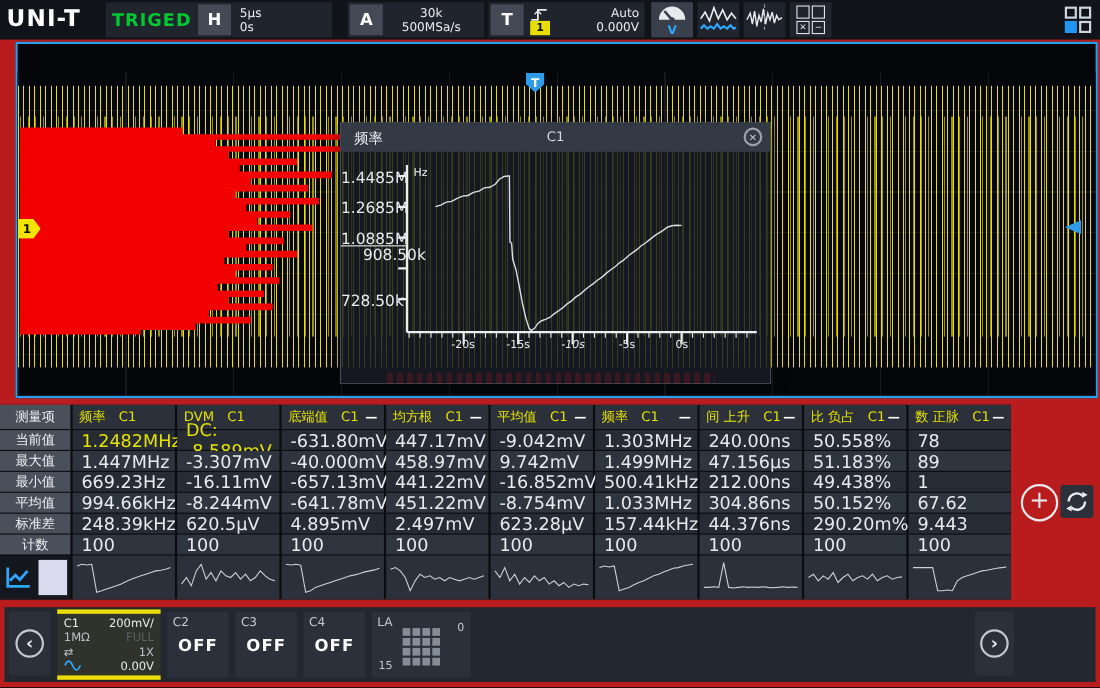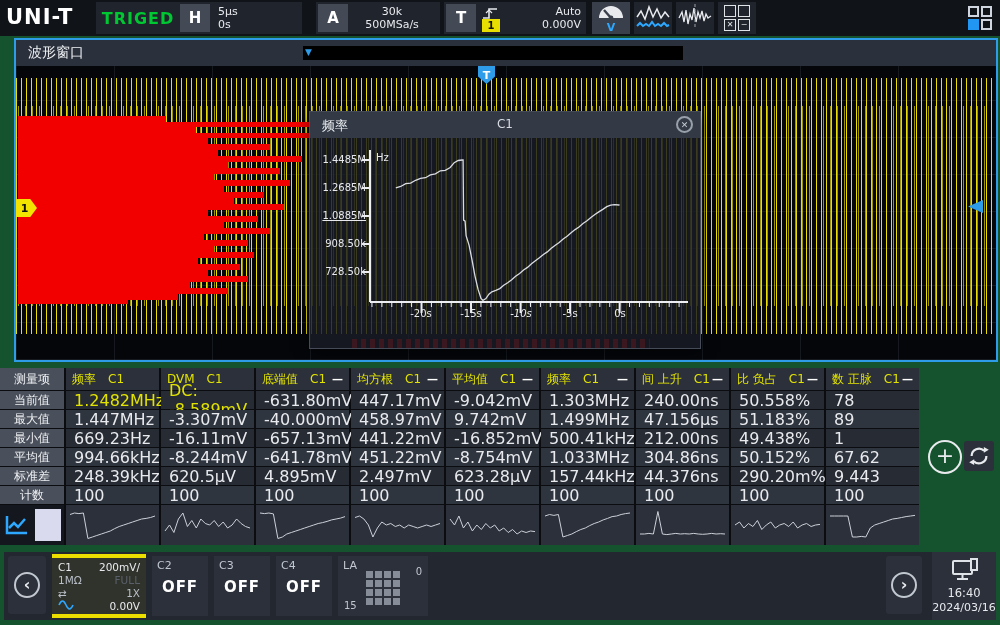--- a/index.html
+++ b/index.html
@@ -1,16 +1,16 @@
 <!DOCTYPE html>
 <html><head>
 <meta charset="utf-8">
 <style>
   html,body{margin:0;padding:0;background:#000;}
-  .screen{position:relative;width:1000px;height:625px;background:#14532d;overflow:hidden;
+  .screen{position:relative;width:1000px;height:625px;background:#b91c1c;overflow:hidden;
           font-family:"DejaVu Sans",sans-serif;color:#e8eaee;}
   .abs{position:absolute;}
 
   
   .topbar{position:absolute;left:0;top:0;width:1000px;height:36px;background:#101318;}
   .logo{position:absolute;left:6px;top:5px;font-size:21px;font-weight:800;letter-spacing:1px;color:#fff;}
   .trigpanel{position:absolute;left:96px;top:2px;width:84px;height:32px;background:#20242c;
              display:flex;align-items:center;justify-content:center;}
   .trigtxt{color:#00c832;font-weight:700;font-size:16px;letter-spacing:1px;}
   .tbblock{position:absolute;top:2px;height:32px;background:#20242c;}
@@ -61,21 +61,21 @@
 
   
   .popup{position:absolute;left:294px;top:46px;width:390px;height:236px;background:rgba(25,29,37,.84);
          box-shadow:0 0 0 1px #454c57,0 4px 14px rgba(0,0,0,.55);}
   .popuphead{position:absolute;left:0;top:0;width:390px;height:26px;background:#333a46;}
   .popuptitle{position:absolute;left:12px;top:5px;font-size:13px;color:#f0f2f5;}
   .popupch{position:absolute;left:0;top:5px;width:100%;text-align:center;font-size:12px;color:#d8dce2;pointer-events:none;}
   .popupclose{position:absolute;right:7px;top:4px;width:17px;height:17px;border:2px solid #98a0ab;border-radius:50%;
               background:transparent;color:#c6ccd4;font-size:9px;line-height:15px;text-align:center;padding:0;cursor:pointer;}
   #freq-chart{position:absolute;left:0;top:26px;}
-  .ylab{position:absolute;left:0;width:56px;text-align:right;font-size:10px;color:#e8eaee;}
+  .ylab{position:absolute;left:0;width:56px;text-align:right;font-size:14px;color:#e8eaee;}
   .unitlab{position:absolute;left:66px;top:40px;font-size:10px;color:#e8eaee;}
   .xlab{position:absolute;width:44px;text-align:center;font-size:10px;color:#e8eaee;top:196px;}
 
   
   .meas{position:absolute;left:0;top:368px;width:919px;display:grid;
         grid-template-columns:64px repeat(9,93px);
         grid-template-rows:22px 18px 18px 18px 18px 18px 18px 40px;gap:1px 2px;background:#0a0c10;}
   .tl{background:#4a505b;color:#eef0f3;font-size:12px;display:flex;align-items:center;justify-content:center;}
   .th{background:#2b303a;color:#e3e300;font-size:12px;display:flex;align-items:center;padding:0 6px;}
   .thc{margin-left:12px;}
@@ -194,26 +194,20 @@
       <span class="sq4">
         <span></span>
           <span></span>
           <span class="fill"></span>
           <span></span>
       </span>
     </div>
   </header>
 
   <section class="wavewin">
-    <div class="wavehead">
-      <span class="wavetitle">波形窗口</span>
-      <div class="scrollstrip">
-        <span class="scrollmk">▼</span>
-      </div>
-    </div>
     <div class="gridarea">
       <div class="trace"></div>
       <div class="trace2"></div>
       <svg class="redblob" width="330" height="200" viewBox="0 0 330 200">
         <polygon fill="#f20000" points="0,6 148,6 148,12 308,12 308,17 178,17 178,23 298,23 298,28 190,28 190,34 252,34 252,40 200,40 200,46 284,46 284,52 210,52 210,58 262,58 262,64 196,64 196,70 272,70 272,76 206,76 206,82 246,82 246,88 216,88 216,94 266,94 266,100 190,100 190,106 240,106 240,112 206,112 206,118 252,118 252,124 186,124 186,130 230,130 230,136 196,136 196,142 236,142 236,148 180,148 180,154 222,154 222,160 190,160 190,166 230,166 230,172 172,172 172,178 210,178 210,184 160,184 160,190 110,190 110,194 0,194"></polygon>
       </svg>
       <div class="reddash"></div>
       <div class="tmark">T</div>
       <div class="ch1tag">1</div>
       <div class="sidetrig"></div>
@@ -268,21 +262,21 @@
             <line x1="161.0467289719626" y1="164" x2="161.0467289719626" y2="175" stroke="#eceef2" stroke-width="2"></line>
             <line x1="210.57943925233644" y1="164" x2="210.57943925233644" y2="175" stroke="#eceef2" stroke-width="2"></line>
             <line x1="260.1121495327103" y1="164" x2="260.1121495327103" y2="175" stroke="#eceef2" stroke-width="2"></line>
             <line x1="309.6448598130841" y1="164" x2="309.6448598130841" y2="175" stroke="#eceef2" stroke-width="2"></line>
             <polyline points="85.8,49.8 90.7,48.5 95.7,45.7 100.6,45.1 105.6,42.3 110.5,40.3 115.5,39.7 120.4,36.9 125.4,35.8 130.3,32.8 135.3,32.3 140.2,29.5 144.2,24.7 148.2,22.5 152.1,22.0 153.1,22.0 153.6,82.1 155.1,83.1 156.1,97.7 159.1,107.3 162.0,121.9 165.0,138.1 168.0,151.2 171.0,160.5 172.9,162.5 175.9,160.5 178.9,156.2 181.9,153.8 185.8,152.4 189.8,150.6 193.7,147.3 197.7,144.7 201.7,141.7 205.6,138.3 209.6,135.5 213.6,131.9 217.5,129.4 221.5,125.8 225.4,122.7 229.4,119.8 233.4,116.5 237.3,113.9 241.3,110.3 245.3,107.2 249.2,104.5 253.2,100.9 257.1,98.3 261.1,94.7 265.1,91.6 269.0,89.0 273.0,85.4 277.0,82.7 280.9,79.6 284.9,76.5 288.8,73.9 292.8,71.4 296.8,68.6 300.7,67.2 304.7,66.7 308.7,67.0 309.6,66.9" fill="none" stroke="#d9dce2" stroke-width="1.3"></polyline>
           </svg>
         <div class="unitlab">Hz</div>
         <div class="ylab" style="top:42px;">1.4485M</div>
         <div class="ylab" style="top:70px;">1.2685M</div>
         <div class="ylab" style="top:98px;text-decoration:underline;">1.0885M</div>
-        <div class="ylab" style="top:126px;">908.50k</div>
+        <div class="ylab" style="top:112px;margin-left:20px;">908.50k</div>
         <div class="ylab" style="top:154px;">728.50k</div>
         <div class="xlab" style="left:89px;">-20s</div>
         <div class="xlab" style="left:139px;">-15s</div>
         <div class="xlab" style="left:189px;font-style:italic;">-10s</div>
         <div class="xlab" style="left:238px;">-5s</div>
         <div class="xlab" style="left:288px;">0s</div>
       </div>
     </div>
   </section>
 
@@ -511,24 +505,14 @@
       <span class="lahigh">0</span>
       <span class="lalow">15</span>
     </div>
 
     <div class="navbtn" style="left:882px;width:36px;">
       <span class="navcirc">
           <span>›</span>
         </span>
     </div>
 
-    <div class="clockpanel">
-      <svg class="abs" style="left:19px;top:6px;" width="28" height="24" viewBox="0 0 28 24">
-        <rect x="2" y="3" width="19" height="13" rx="1" fill="none" stroke="#dfe3e8" stroke-width="2"></rect>
-        <line x1="11.5" y1="16" x2="11.5" y2="20" stroke="#dfe3e8" stroke-width="2"></line>
-        <line x1="6" y1="21" x2="17" y2="21" stroke="#dfe3e8" stroke-width="2"></line>
-        <rect x="20" y="1" width="6" height="11" fill="#2b303a" stroke="#dfe3e8" stroke-width="2"></rect>
-      </svg>
-      <div class="clocktime">16:40</div>
-      <div class="clockdate">2024/03/16</div>
-    </div>
   </footer>
 </div>
 
 </body></html>

